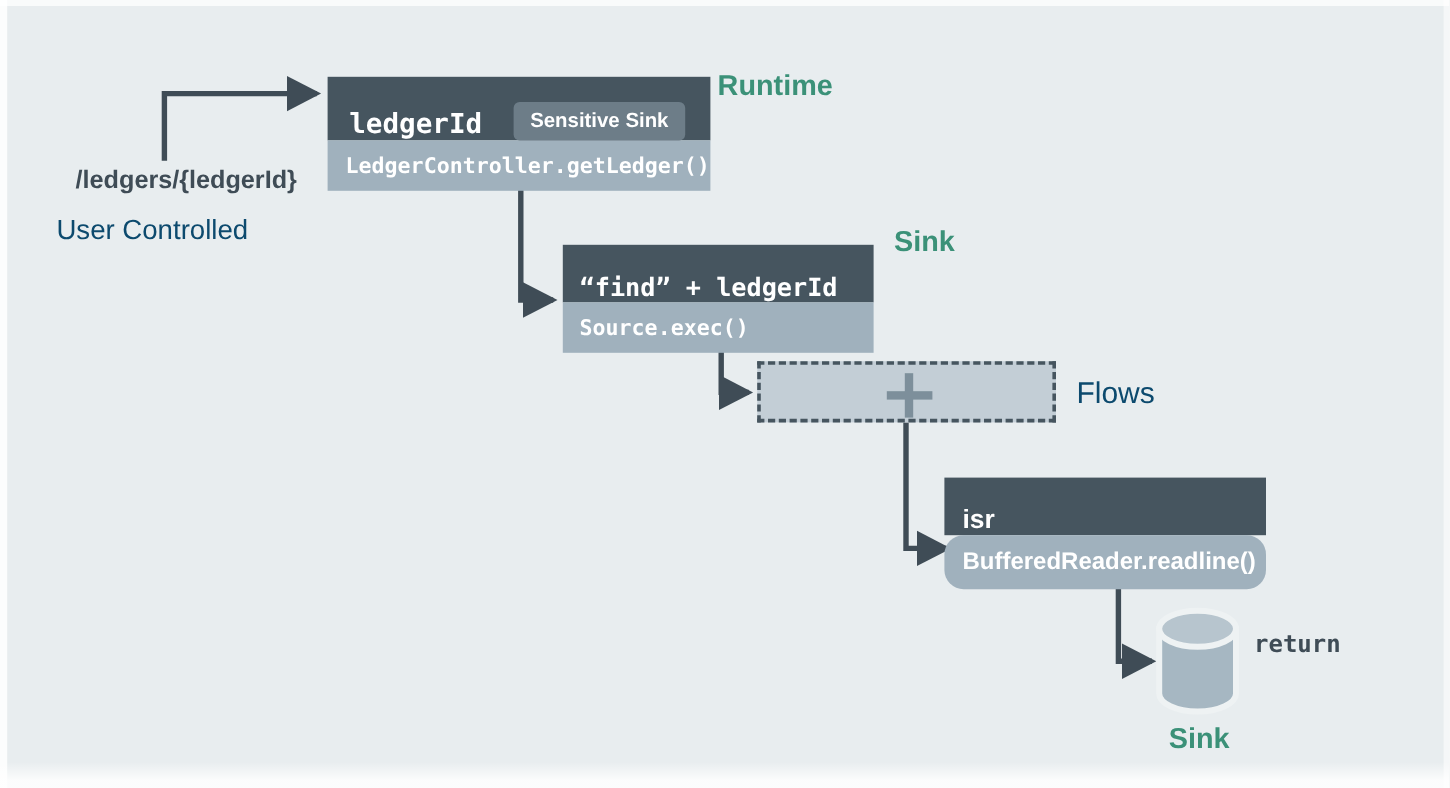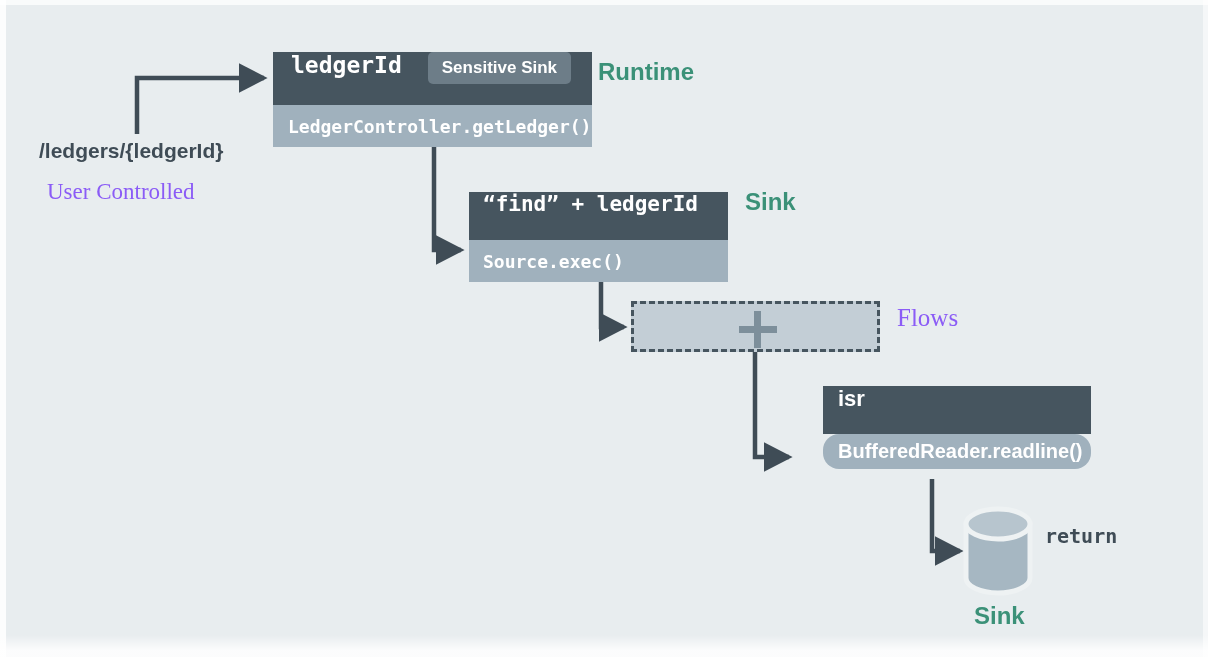--- a/index.html
+++ b/index.html
@@ -27,22 +27,23 @@
   .edge-top    { left: 0;  top: 0;    width: 1208px; height: 5px; opacity: .75; }
   .edge-bottom { left: 0;  bottom: 0; width: 1208px; height: 22px;
                  background: linear-gradient(to bottom, rgba(255,255,255,0) 0%, rgba(255,255,255,.85) 70%); }
 
   
   .node { position: absolute; }
   .node-head {
     background: #46555f;
     color: #ffffff;
     display: flex;
-    align-items: flex-start;
+    align-items: flex-end;
     box-sizing: border-box;
+    margin-top: 12px;
   }
   .node-body {
     background: #a0b1bd;
     color: #ffffff;
     display: flex;
     align-items: center;
     box-sizing: border-box;
   }
   .mono { font-family: "DejaVu Sans Mono", "Liberation Mono", monospace; font-weight: bold; }
   .sans { font-family: "Liberation Sans", sans-serif; font-weight: bold; }
@@ -67,22 +68,22 @@
     box-sizing: border-box;
   }
   .plus-glyph {
     position: absolute;
     background: #7d8f9b;
   }
 
   
   .label { position: absolute; white-space: nowrap; line-height: 1; }
   .lbl-teal-bold   { color: #3b9178; font-weight: bold; font-family: "Liberation Sans", sans-serif; }
-  .lbl-teal-light  { color: #8b5cf6; font-weight: normal; font-family: Liberation Serif, serif; }
-  .lbl-dark-bold   { color: #3f4c56; font-weight: bold; font-family: "Liberation Sans", sans-serif; }
+  .lbl-teal-light  { color: #0c4a6e; font-weight: normal; font-family: Liberation Sans, sans-serif; }
+  .lbl-dark-bold   { color: #3f4c56; font-weight: bold; font-family: "Liberation Sans", sans-serif; margin-left: 24px; }
   .lbl-mono-dark   { color: #3f4c56; font-weight: bold; font-family: "DejaVu Sans Mono","Liberation Mono", monospace; }
 
   
   #wires { position: absolute; left: 0; top: 0; width: 1208px; height: 657px; pointer-events: none; }
 
   
   .cyl { position: absolute; }
 </style>
 </head>
 <body>
@@ -127,25 +128,25 @@
   <div class="node" style="left:469px; top:192px; width:259px;">
     <div class="node-head mono" style="height:48px; padding:0 14px 0 14px; font-size:21px;">“find” + ledgerId</div>
     <div class="node-body mono" style="height:42px; padding:0 14px 0 14px; font-size:18px;">Source.exec()</div>
   </div>
   <div class="label lbl-teal-bold" style="left:745px; top:190px; font-size:24px;">Sink</div>
 
   <div class="plus-box" style="left:631px; top:301px; width:249px; height:51px;">
     <div class="plus-glyph" style="left:105px; top:22px; width:38px; height:7px;"></div>
     <div class="plus-glyph" style="left:120px; top:7px; width:7px; height:37px;"></div>
   </div>
-  <div class="label lbl-teal-light" style="left:897px; top:305px; font-size:25px;">Flows</div>
+  <div class="label lbl-teal-light" style="left:897px; top:316px; font-size:25px;">Flows</div>
 
-  <div class="node" style="left:823px; top:386px; width:268px;">
+  <div class="node" style="left:787px; top:386px; width:268px;">
     <div class="node-head sans" style="height:48px; padding:0 14px 0 15px; font-size:22px;">isr</div>
-    <div class="node-body sans" style="height:35px; padding:0 14px 0 15px; font-size:20px;border-radius:16px;">BufferedReader.readline()</div>
+    <div class="node-body sans" style="height:45px; padding:0 14px 0 15px; font-size:20px;border-radius:16px;">BufferedReader.readline()</div>
   </div>
 
   <div class="cyl" style="left:962px; top:506px; width:72px; height:90px;">
     <svg width="72" height="90" viewBox="0 0 72 90" xmlns="http://www.w3.org/2000/svg">
       <path d="M4,18 L4,72 A32,15 0 0 0 68,72 L68,18 Z" fill="#a6b7c2" stroke="#eef2f3" stroke-width="5"></path>
       <ellipse cx="36" cy="18" rx="32" ry="15" fill="#b7c5ce" stroke="#eef2f3" stroke-width="5"></ellipse>
     </svg>
   </div>
   <div class="label lbl-mono-dark" style="left:1045px; top:526px; font-size:20px;text-align:right;">return</div>
   <div class="label lbl-teal-bold" style="left:974px; top:604px; font-size:24px;">Sink</div>

